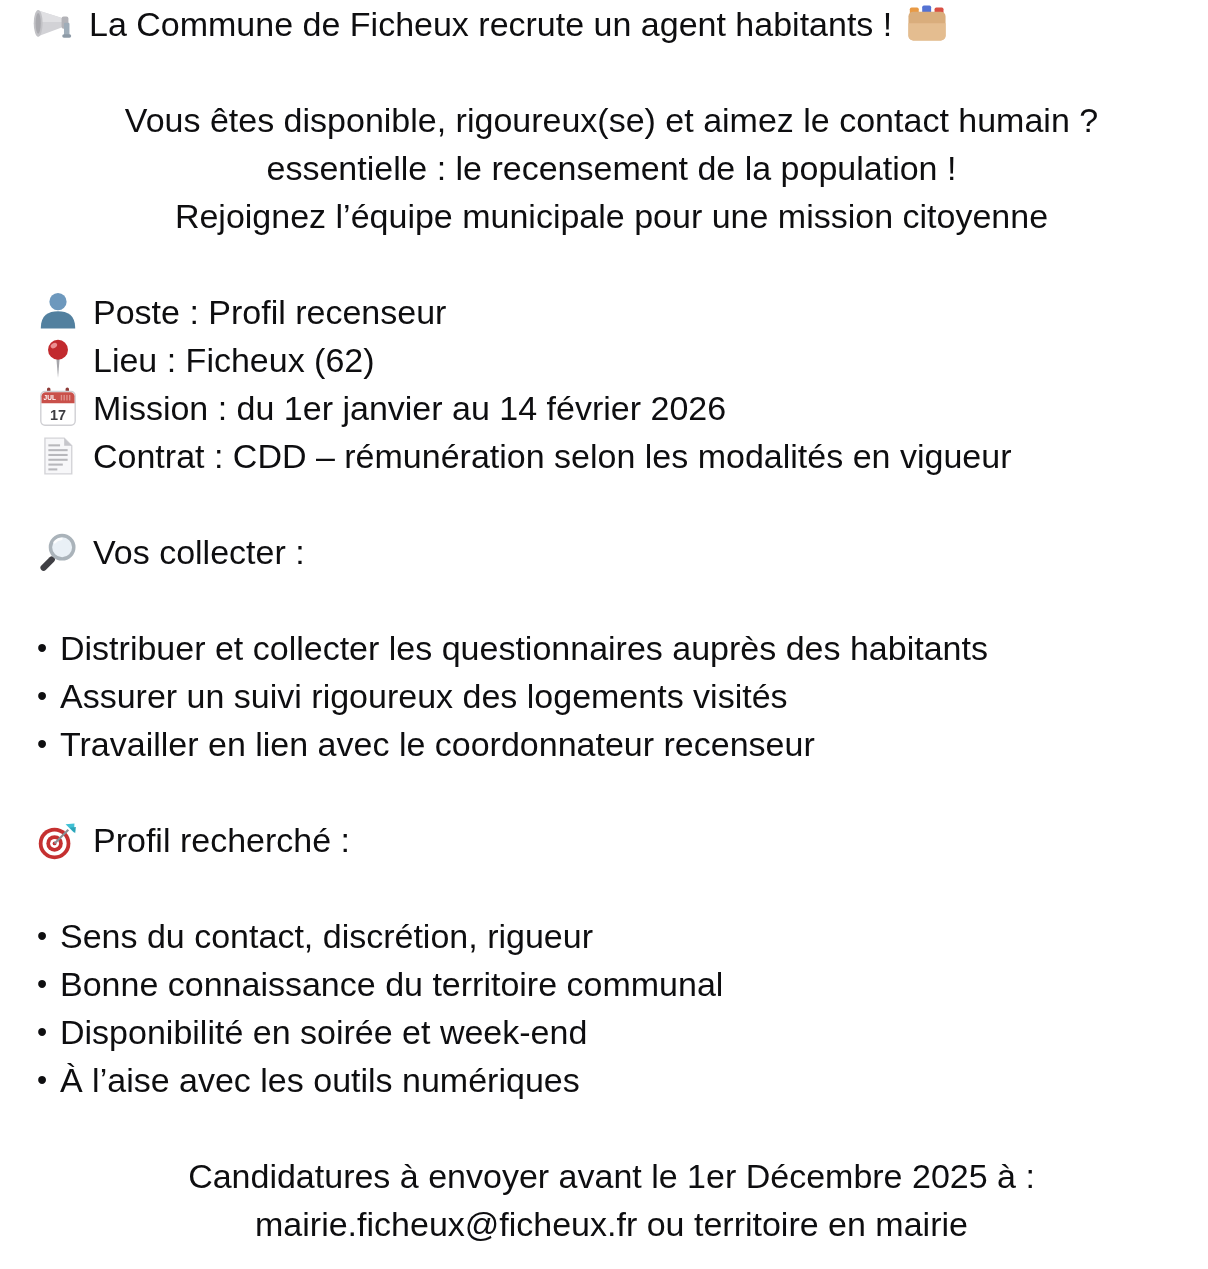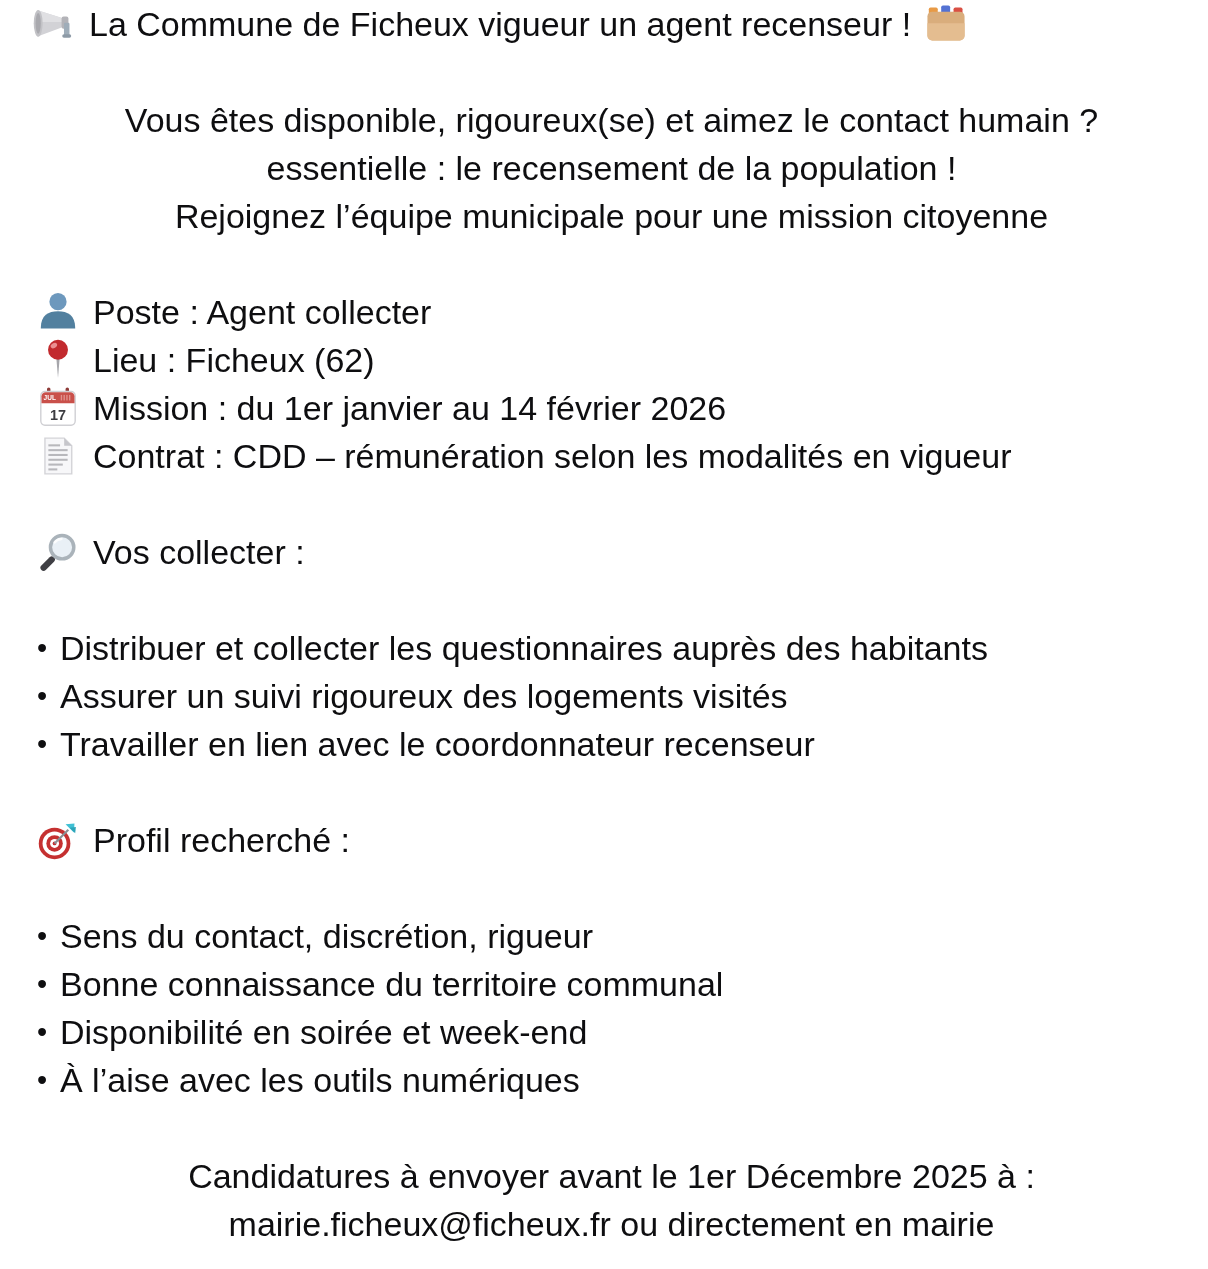--- a/index.html
+++ b/index.html
@@ -76,21 +76,21 @@
         <svg viewBox="0 0 64 64">
           <polygon points="8,12 46,24 46,36 8,50" fill="#d2d2d6"></polygon>
           <polygon points="8,12 46,24 46,29 8,29" fill="#e0e0e3"></polygon>
           <ellipse cx="9" cy="31" rx="6.5" ry="19.5" fill="#c2c2c6"></ellipse>
           <ellipse cx="9" cy="31" rx="3.8" ry="15" fill="#a9a9ae"></ellipse>
           <rect x="43" y="21" width="10" height="18" rx="3" fill="#b3b3b8"></rect>
           <rect x="46.5" y="30" width="8" height="19" rx="2" fill="#9fadb9"></rect>
           <rect x="44" y="47" width="13" height="5" rx="2.5" fill="#8d9aa6"></rect>
         </svg>
       </span>
-      <span>La Commune de Ficheux vigueur un agent recenseur !</span>
+      <span>La Commune de Ficheux recrute un agent habitants !</span>
       <span class="emoji trail">
         <svg viewBox="0 0 64 64">
           <rect x="7" y="8" width="13" height="12" rx="2.5" fill="#e89a45"></rect>
           <rect x="25" y="5" width="13" height="12" rx="2.5" fill="#5472d3"></rect>
           <rect x="43" y="8" width="13" height="12" rx="2.5" fill="#d94f43"></rect>
           <rect x="5" y="14" width="54" height="42" rx="7" fill="#d9ad7c"></rect>
           <path d="M5 31 h54 v18 a7 7 0 0 1 -7 7 h-40 a7 7 0 0 1 -7 -7 Z" fill="#e4bd90"></path>
         </svg>
       </span>
     </div>
@@ -104,21 +104,21 @@
 
   <div class="section">
 
     <div class="row">
       <span class="emoji detail-icon">
         <svg viewBox="0 0 64 64">
           <circle cx="32" cy="17" r="12.5" fill="#6d98bd"></circle>
           <path d="M7 55 C7 37 18 31 32 31 C46 31 57 37 57 55 L57 56 L7 56 Z" fill="#52809f"></path>
         </svg>
       </span>
-      <span>Poste : Agent collecter</span>
+      <span>Poste : Profil recenseur</span>
     </div>
 
     <div class="row">
       <span class="emoji detail-icon">
         <svg viewBox="0 0 64 64">
           <polygon points="29.5,28 34.5,28 32,58" fill="#a6a6ab"></polygon>
           <circle cx="32" cy="17" r="14.5" fill="#c22a2e"></circle>
           <ellipse cx="26" cy="11" rx="5" ry="3.5" fill="#ea8f91" transform="rotate(-30 26 11)"></ellipse>
         </svg>
       </span>
@@ -221,16 +221,16 @@
       <span>Disponibilité en soirée et week-end</span>
     </div>
     <div class="bullet-row">
       <span class="bullet-dot">•</span>
       <span>À l’aise avec les outils numériques</span>
     </div>
   </div>
 
   <div class="section">
     <div class="text-line">Candidatures à envoyer avant le 1er Décembre 2025 à :</div>
-    <div class="text-line">mairie.ficheux@ficheux.fr ou directement en mairie</div>
+    <div class="text-line">mairie.ficheux@ficheux.fr ou territoire en mairie</div>
   </div>
 
 </div>
 
 </body></html>

